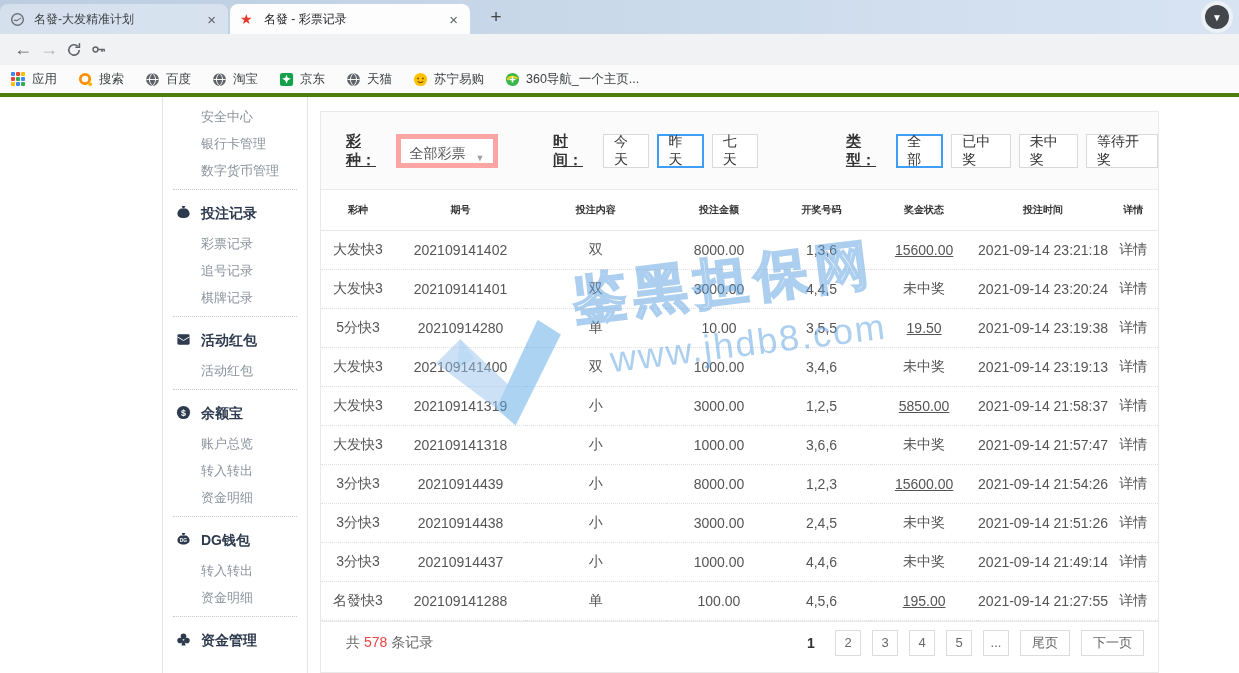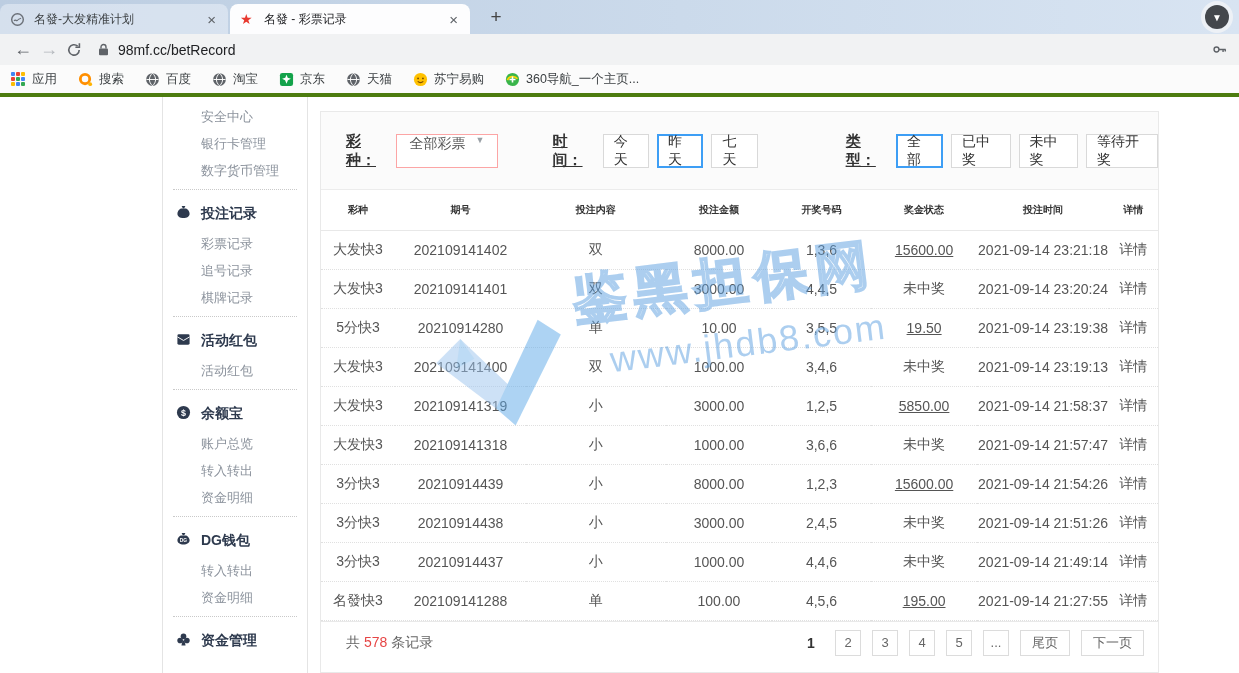--- a/index.html
+++ b/index.html
@@ -52,22 +52,22 @@
   .s-icon { width:16px; height:16px; margin-right:9px; display:flex; }
   .s-icon svg { fill:#2e3a4e; }
   .s-divider { border-top:1px dotted #c9c9c9; margin:5px 10px 6px; }
 
   .panel { position:absolute; left:320px; top:14px; width:839px; height:562px;
     border:1px solid #e9e9e9; background:#fff; }
 
   .filterbar { height:78px; background:#fbfbfb; border-bottom:1px solid #ececec;
     display:flex; align-items:center; padding-left:25px; font-size:15px; color:#333; }
   .f-label { font-weight:bold;text-decoration:underline; }
-  .f-select { width:108px; height:34px; margin-left:8px; background:#fff; border:1px solid #fca5a5;
-    display:flex; align-items:flex-start; justify-content:center; font-size:14px; color:#555; cursor:pointer; }
+  .f-select { width:108px; height:34px; margin-left:8px; background:#fff; border:5px solid #fca5a5;
+    display:flex; align-items:flex-end; justify-content:center; font-size:14px; color:#555; cursor:pointer; }
   .f-select .car { font-size:9px; color:#9aa0a6; margin-left:10px; }
   .f-group { display:flex; align-items:center; }
   .f-btn { min-width:46px; height:34px; padding:0 10px; margin-left:8px; background:#fff;
     border:1px solid #d9d9d9; font-size:14px; color:#333; display:flex; align-items:center;
     justify-content:center; cursor:pointer; }
   .f-btn.sel { border:1px solid #3d9ef5; box-shadow:inset 0 0 0 1px #3d9ef5; }
   .gap-time { margin-left:55px; } .gap-type { margin-left:88px; }
 
   table.bets { width:100%; border-collapse:collapse; table-layout:fixed; }
   .bets th { height:40px; font-size:10px; color:#333; font-weight:bold;
@@ -122,29 +122,20 @@
     </div>
   </div>
 
   <div class="toolbar">
     <span class="nav-btn">←</span>
     <span class="nav-btn disabled">→</span>
     <svg class="reload-svg" viewBox="0 0 16 16">
         <path d="M13.2 8a5.2 5.2 0 1 1-1.6-3.8" fill="none" stroke="#5f6368" stroke-width="1.6"></path>
         <path d="M13.4 1.2v4h-4" fill="none" stroke="#5f6368" stroke-width="1.6"></path>
       </svg>
-    <div class="omnibox">
-      <span class="lock">
-        <svg width="11" height="13" viewBox="0 0 11 13">
-            <rect x="1" y="5.5" width="9" height="6.8" rx="1" fill="#5f6368"></rect>
-            <path d="M3 5.5V4a2.5 2.5 0 0 1 5 0v1.5" fill="none" stroke="#5f6368" stroke-width="1.4"></path>
-          </svg>
-      </span>
-      <span class="url-text">98mf.cc/betRecord</span>
-    </div>
     <span class="key-btn">
       <svg viewBox="0 0 16 16" width="15" height="15">
           <circle cx="4.8" cy="8" r="2.6" fill="none" stroke="#5f6368" stroke-width="1.5"></circle>
           <path d="M7.4 8h7.2M11.8 8v2.6M14.2 8v2" stroke="#5f6368" stroke-width="1.5" fill="none"></path>
         </svg>
     </span>
   </div>
 
   <div class="bookmarks" id="bookmarks">
       <div class="bm-item">

